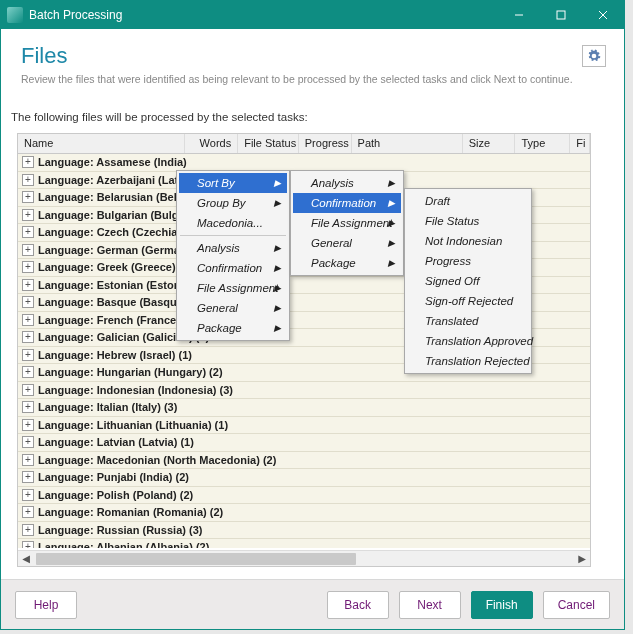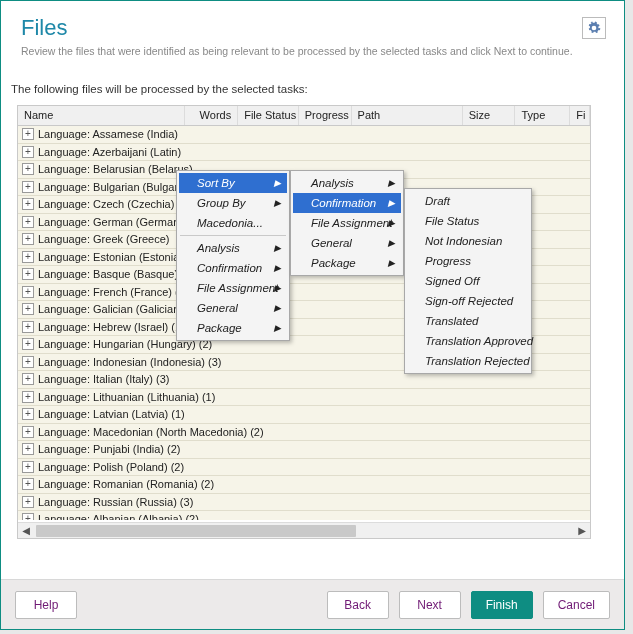--- a/index.html
+++ b/index.html
@@ -15,21 +15,21 @@
 .header p { font-size:10.5px; color:#888; }
 .gear { position:absolute; right:18px; top:16px; width:24px; height:22px; border:1px solid #bbb; background:#fff; display:flex; align-items:center; justify-content:center; }
 .gear svg { fill:#5c7fb0; }
 .intro { font-size:11.5px; color:#333; padding:18px 26px 6px 10px; }
 .grid { margin:4px 33px 0 16px; border:1px solid #c9c9c9; position:relative; height:434px; }
 .grid-header { display:flex; background:#f0f0f0; border-bottom:1px solid #c9c9c9; height:20px; }
 .grid-header .col { font-size:11px; color:#222; padding:3px 6px; border-right:1px solid #dcdcdc; white-space:nowrap; overflow:hidden; }
 .grid-body { background:#f6f4e8; height:calc(100% - 38px); overflow:hidden; }
 .row { display:flex; align-items:center; height:17.5px; border-bottom:1px solid #e0ddcc; font-size:11px; color:#222; }
 .expander { width:12px; height:12px; border:1px solid #9a9a9a; margin:0 4px 0 4px; display:flex; align-items:center; justify-content:center; font-size:10px; line-height:1; color:#555; background:#fff; }
-.row .label { white-space:nowrap; }
+.row .label { white-space:nowrap;font-weight:bold; }
 .hscroll { position:absolute; bottom:0; left:0; right:0; height:16px; background:#f0f0f0; display:flex; align-items:center; border-top:1px solid #dcdcdc;}
 .hscroll .arrow { width:16px; height:16px; display:flex; align-items:center; justify-content:center; font-size:10px; color:#555;}
 .hscroll .thumb { height:12px; background:#c9c9c9; width:320px; margin-left:2px; border-radius:1px;}
 .footer { position:absolute; bottom:0; left:0; right:0; height:50px; background:#eceaea; border-top:1px solid #d8d8d8; display:flex; align-items:center; padding:0 14px; gap:10px; }
 .footer .spacer { flex:1; }
 .btn { min-width:62px; height:28px; padding:0 14px; font-size:12px; border:1px solid #bcbcbc; background:#fff; color:#701a75; display:flex; align-items:center; justify-content:center; border-radius:2px; }
 .btn.primary { background:#0e8d82; color:#fff; border-color:#0e8d82; }
 
 .menu { position:absolute; background:#f4f4f4; border:1px solid #a8a8a8; box-shadow:2px 2px 4px rgba(0,0,0,0.25); font-size:11.5px; z-index:10; padding:2px;font-style:italic; }
 .menu .mi { display:flex; align-items:center; height:20px; padding:0 22px 0 18px; white-space:nowrap; position:relative; color:#222; }
@@ -38,20 +38,40 @@
 .menu .sep { height:1px; background:#c9c9c9; margin:2px 1px; }
 #menu1 { top:169px; left:175px; width:114px; }
 #menu2 { top:169px; left:289px; width:114px; }
 #menu3 { top:187px; left:403px; width:128px; }
 </style>
 </head>
 <body>
 
 <div class="window">
 
+  <div class="titlebar">
+    <div class="app-icon"></div>
+    <div class="title">Batch Processing</div>
+    <div class="win-btn">
+        <svg width="10" height="10">
+          <line x1="1" y1="5" x2="9" y2="5" stroke-width="1"></line>
+        </svg>
+      </div>
+    <div class="win-btn">
+        <svg width="10" height="10">
+          <rect x="1" y="1" width="8" height="8" fill="none" stroke-width="1"></rect>
+        </svg>
+      </div>
+    <div class="win-btn">
+        <svg width="10" height="10">
+          <line x1="1" y1="1" x2="9" y2="9" stroke-width="1"></line>
+          <line x1="9" y1="1" x2="1" y2="9" stroke-width="1"></line>
+        </svg>
+      </div>
+  </div>
 
   <div class="header">
     <h1>Files</h1>
     <p>Review the files that were identified as being relevant to be processed by the selected tasks and click Next to continue.</p>
     <div class="gear">
       <svg width="14" height="14" viewBox="0 0 24 24">
           <path d="M12 8a4 4 0 100 8 4 4 0 000-8zm9 4l2 1-1 3-2-.5-2 2 .5 2-3 1-1-2h-3l-1 2-3-1 .5-2-2-2-2 .5-1-3 2-1v-3l-2-1 1-3 2 .5 2-2L6 2l3-1 1 2h3l1-2 3 1-.5 2 2 2 2-.5 1 3-2 1v3z" fill="#5c7fb0"></path>
         </svg>
     </div>
   </div>

